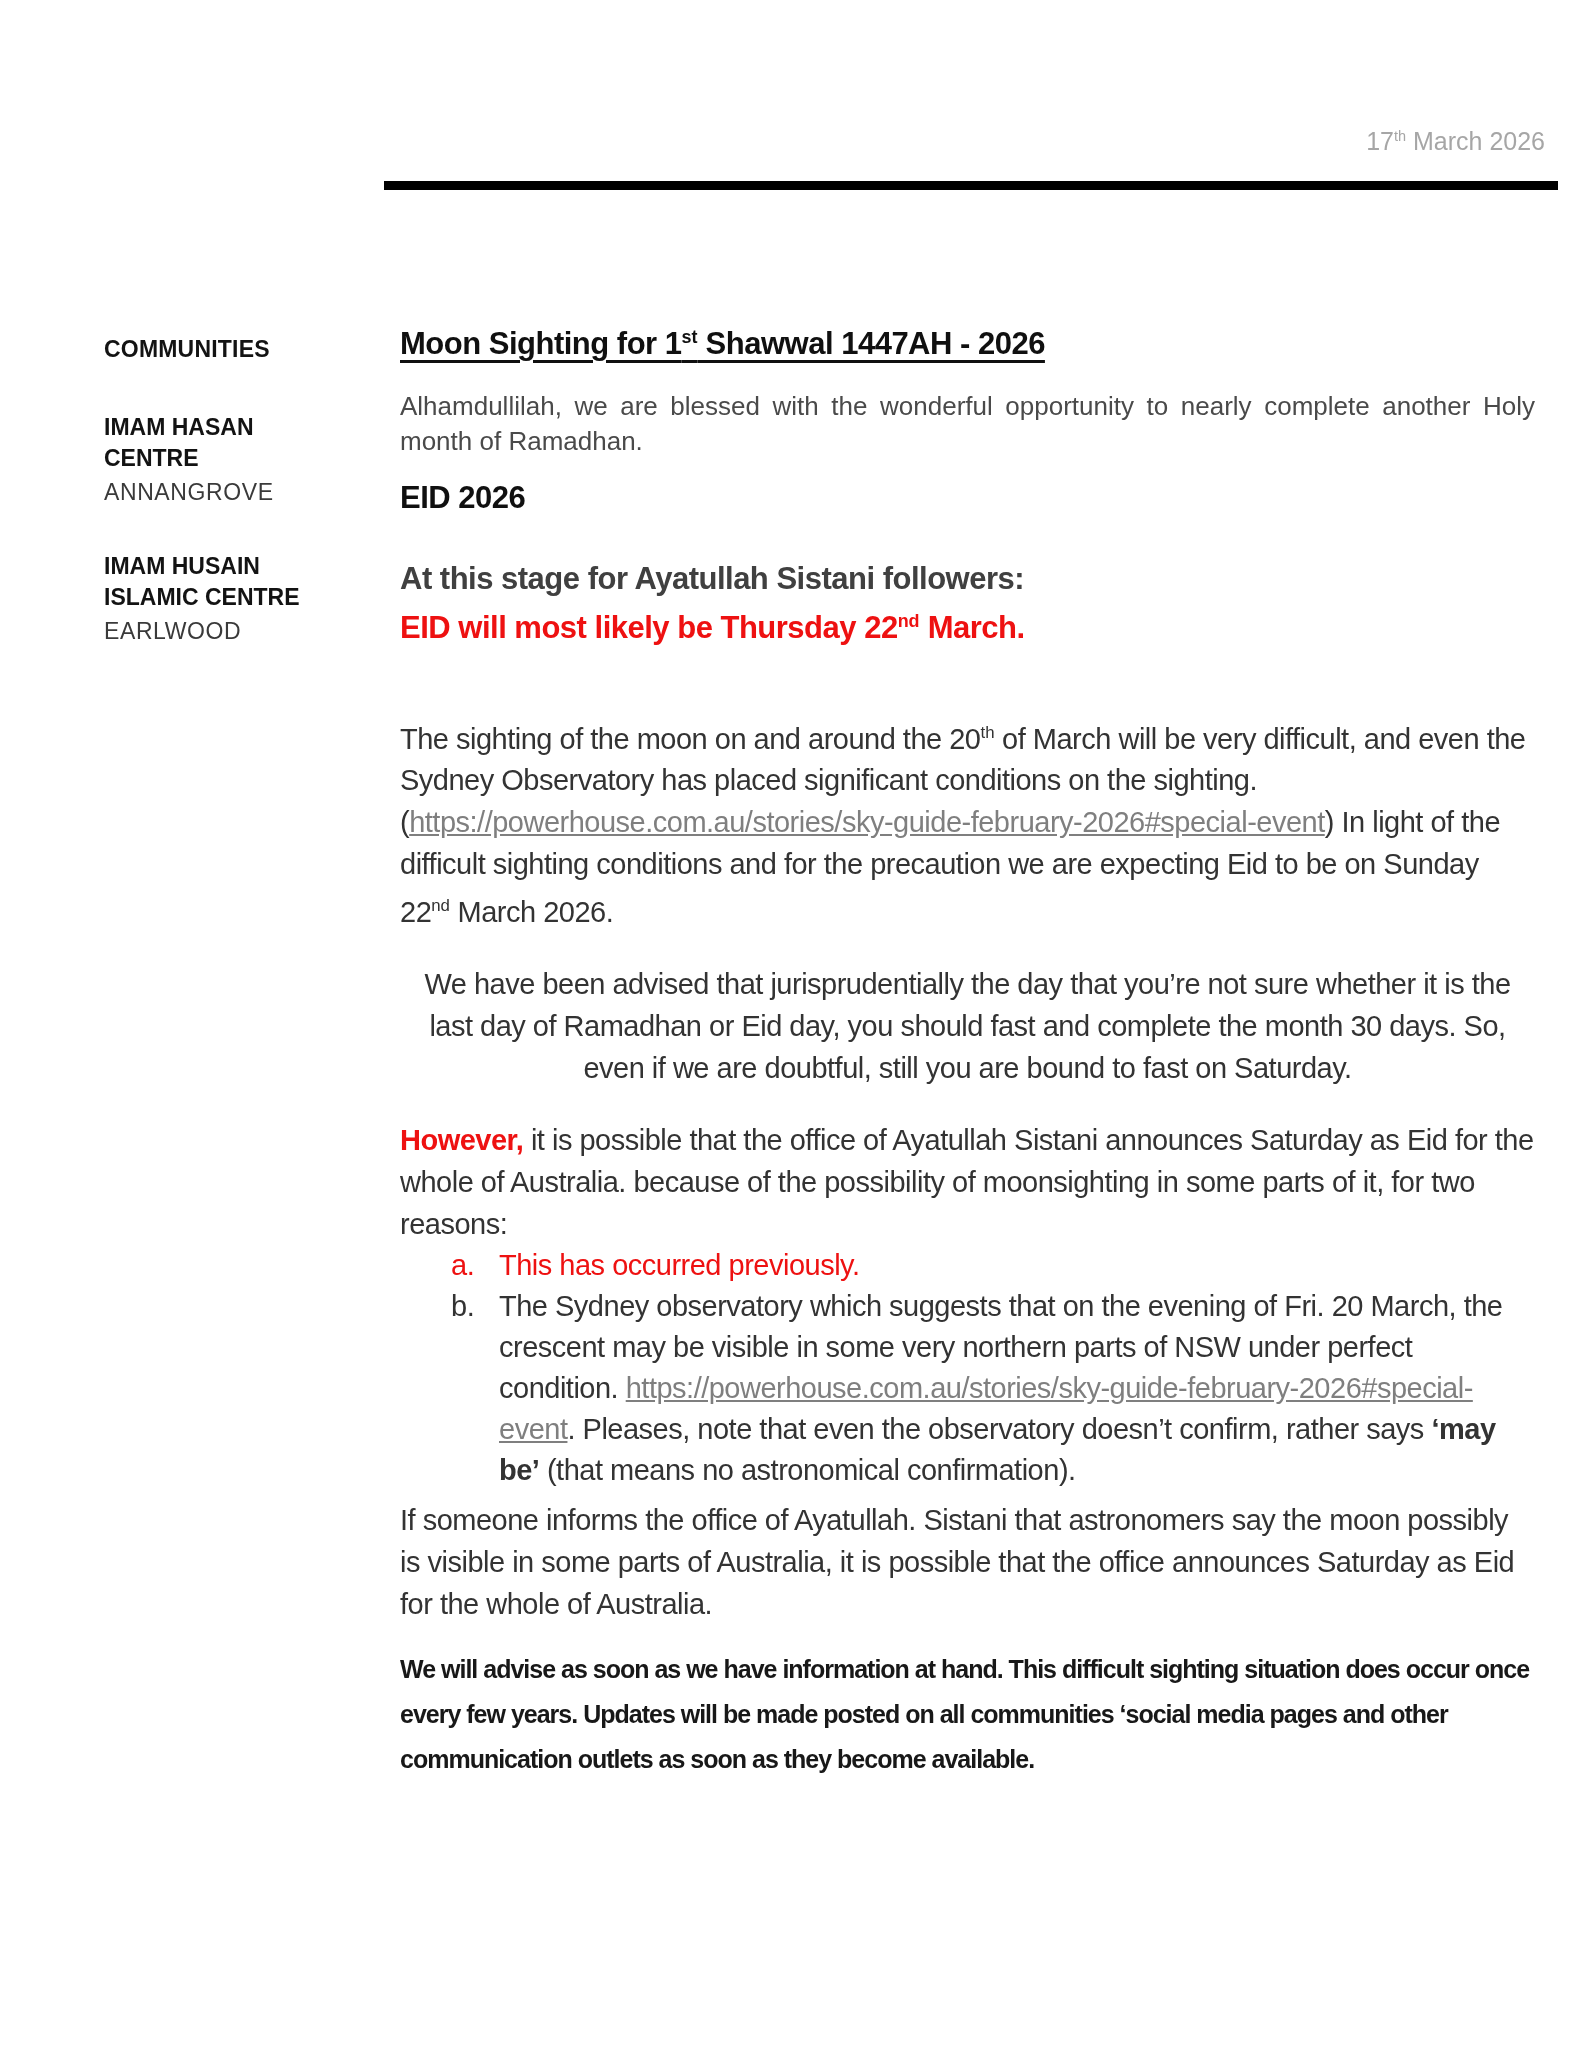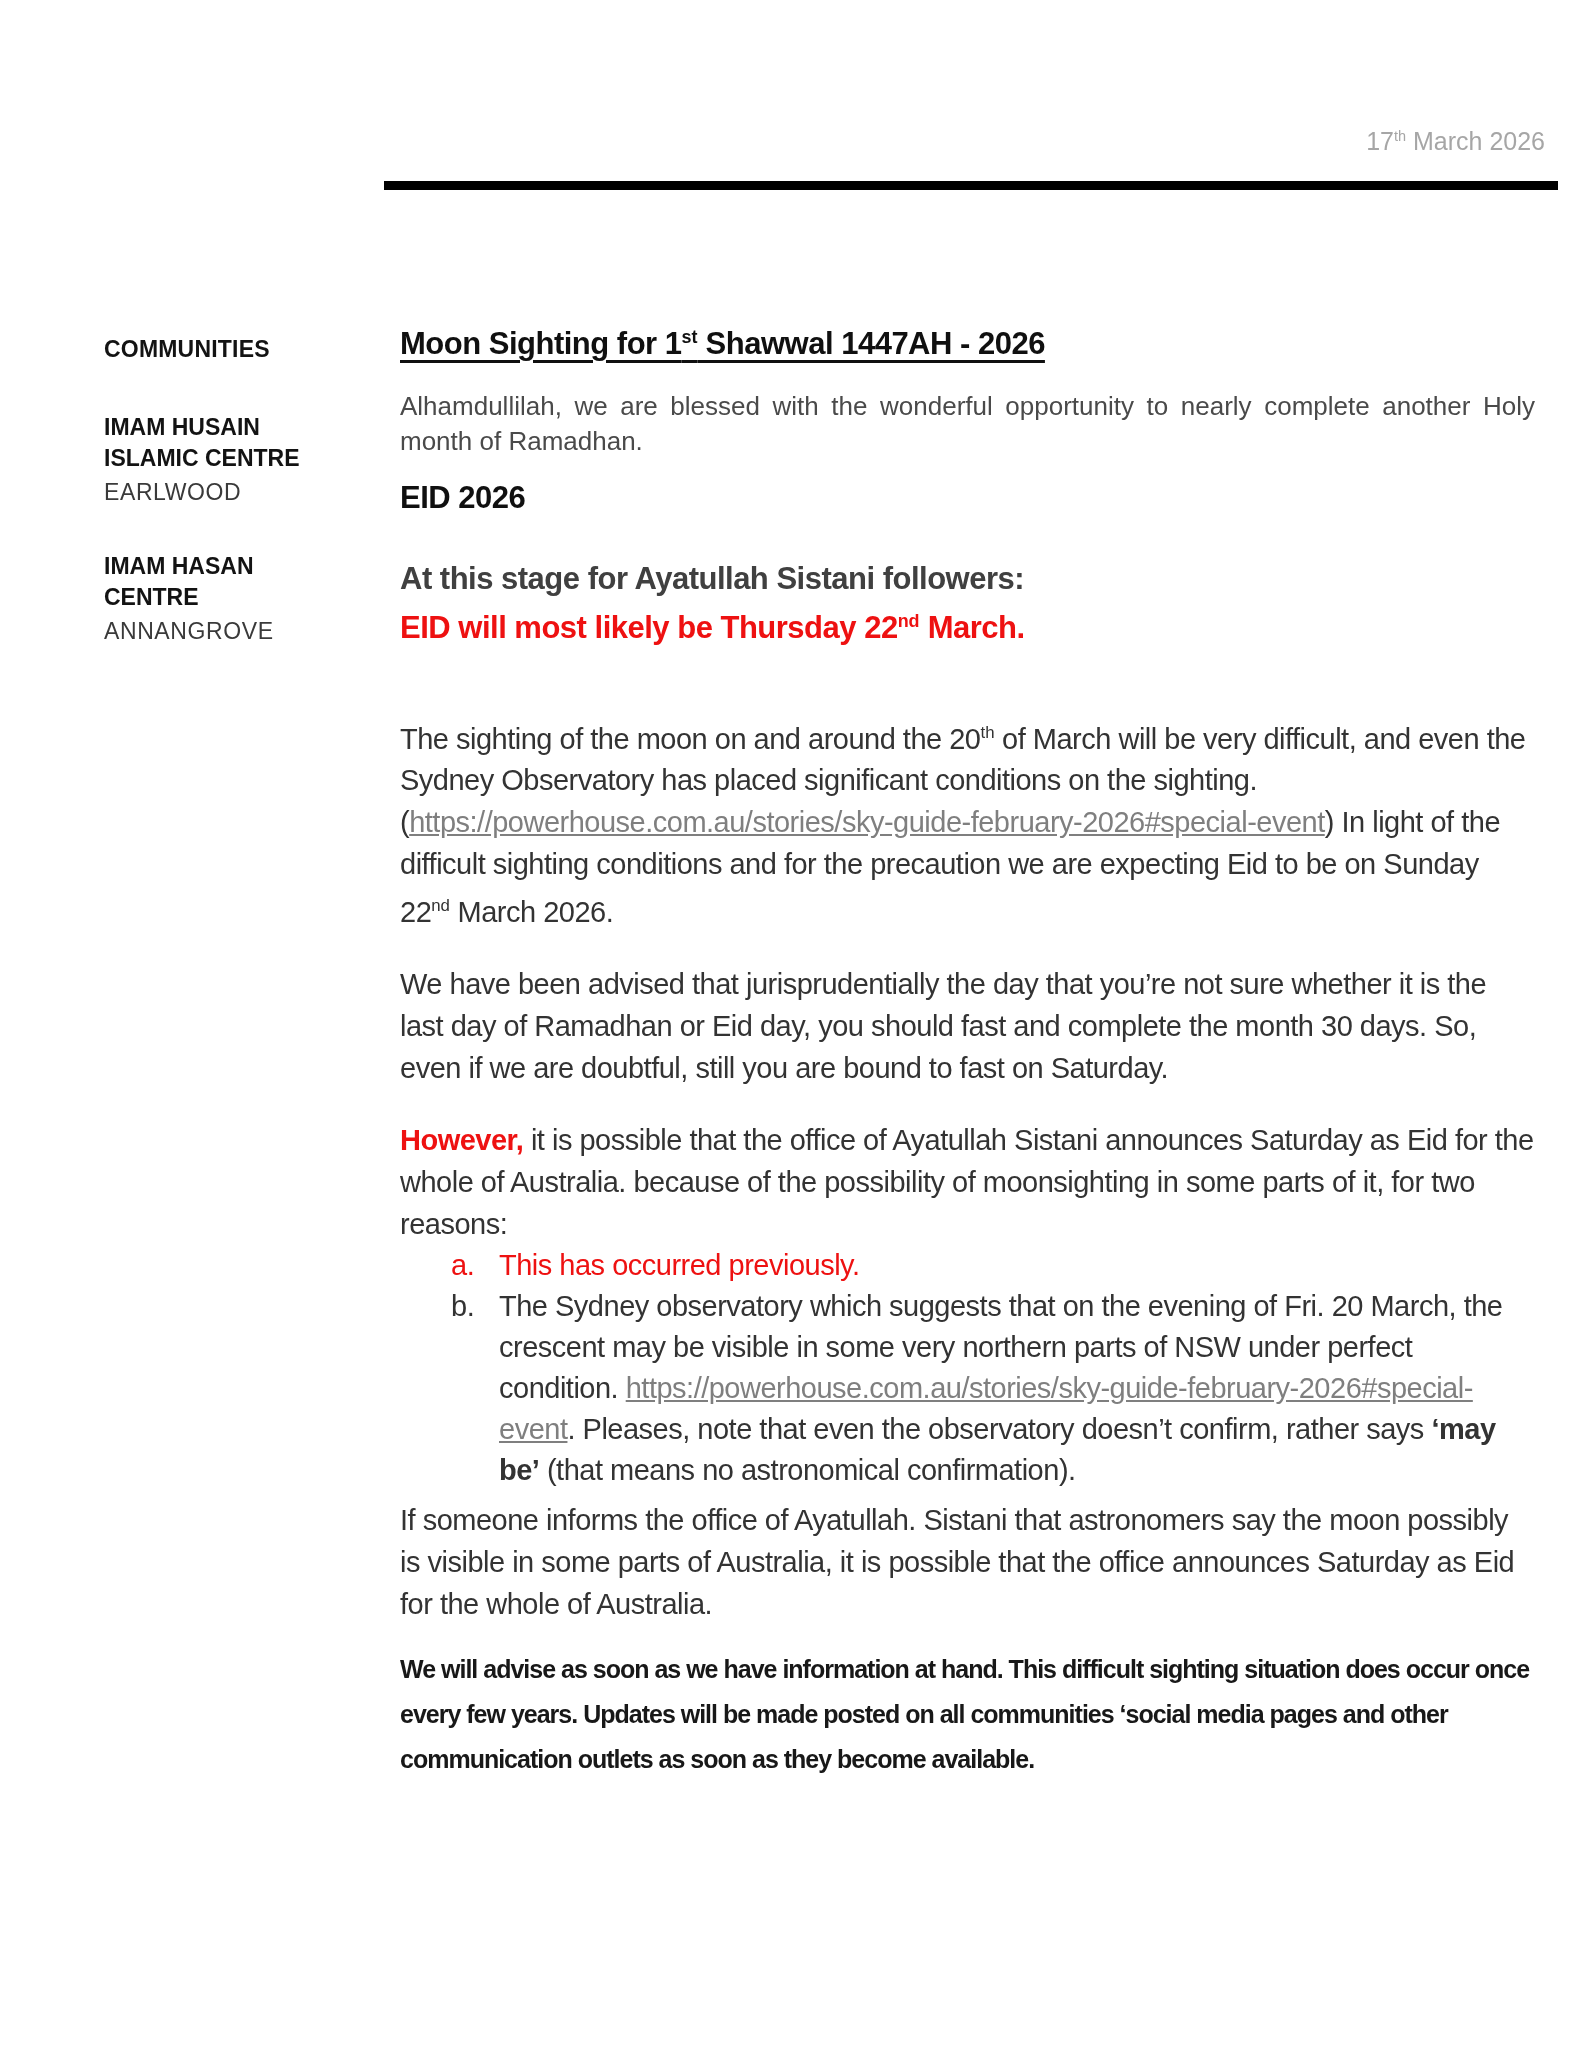--- a/index.html
+++ b/index.html
@@ -69,21 +69,21 @@
   .stage-head{
     margin:0;
     font-size:31px;font-weight:700;line-height:43px;color:#404040;
   }
   .red-line{
     margin:0 0 62px 0;
     font-size:31px;font-weight:700;line-height:43px;
     color:var(--red,#ee1111);
   }
   .body-para{margin:0 0 30px 0;}
-  .body-para.tight{}
+  .body-para.tight{text-align:center;}
   .body-para.no-gap{margin-bottom:0;}
   .reason-list{margin:0 0 8px 0;}
   .reason-item{display:flex;line-height:41px;}
   .reason-marker{flex:none;width:48px;margin-left:51px;}
   .reason-text{flex:1;}
   .informs-para{margin:0 0 22px 0;}
   .final-para{
     margin:0;
     font-weight:700;font-size:25px;line-height:45px;letter-spacing:-1px;
     color:#181818;
@@ -98,26 +98,26 @@
 <body>
 
 <div class="page">
 
   <div class="doc-date"><span>17</span><span class="seg-sup">th</span><span> March 2026</span></div>
   <div class="header-rule"></div>
 
   <aside class="sidebar">
     <div class="sidebar-heading">COMMUNITIES</div>
     <div class="org">
+      <div class="org-name">IMAM HASAN CENTRE</div>
+      <div class="org-loc">ANNANGROVE</div>
+    </div>
+    <div class="org">
       <div class="org-name">IMAM HUSAIN ISLAMIC CENTRE</div>
       <div class="org-loc">EARLWOOD</div>
-    </div>
-    <div class="org">
-      <div class="org-name">IMAM HASAN CENTRE</div>
-      <div class="org-loc">ANNANGROVE</div>
     </div>
   </aside>
 
   <main class="main">
 
     <h2 class="moon-heading"><span>Moon Sighting for 1</span><span class="seg-sup">st</span><span> Shawwal 1447AH - 2026</span></h2>
 
     <p class="intro-para">Alhamdullilah, we are blessed with the wonderful opportunity to nearly complete another Holy month of Ramadhan.</p>
 
     <p class="eid-head">EID 2026</p>

